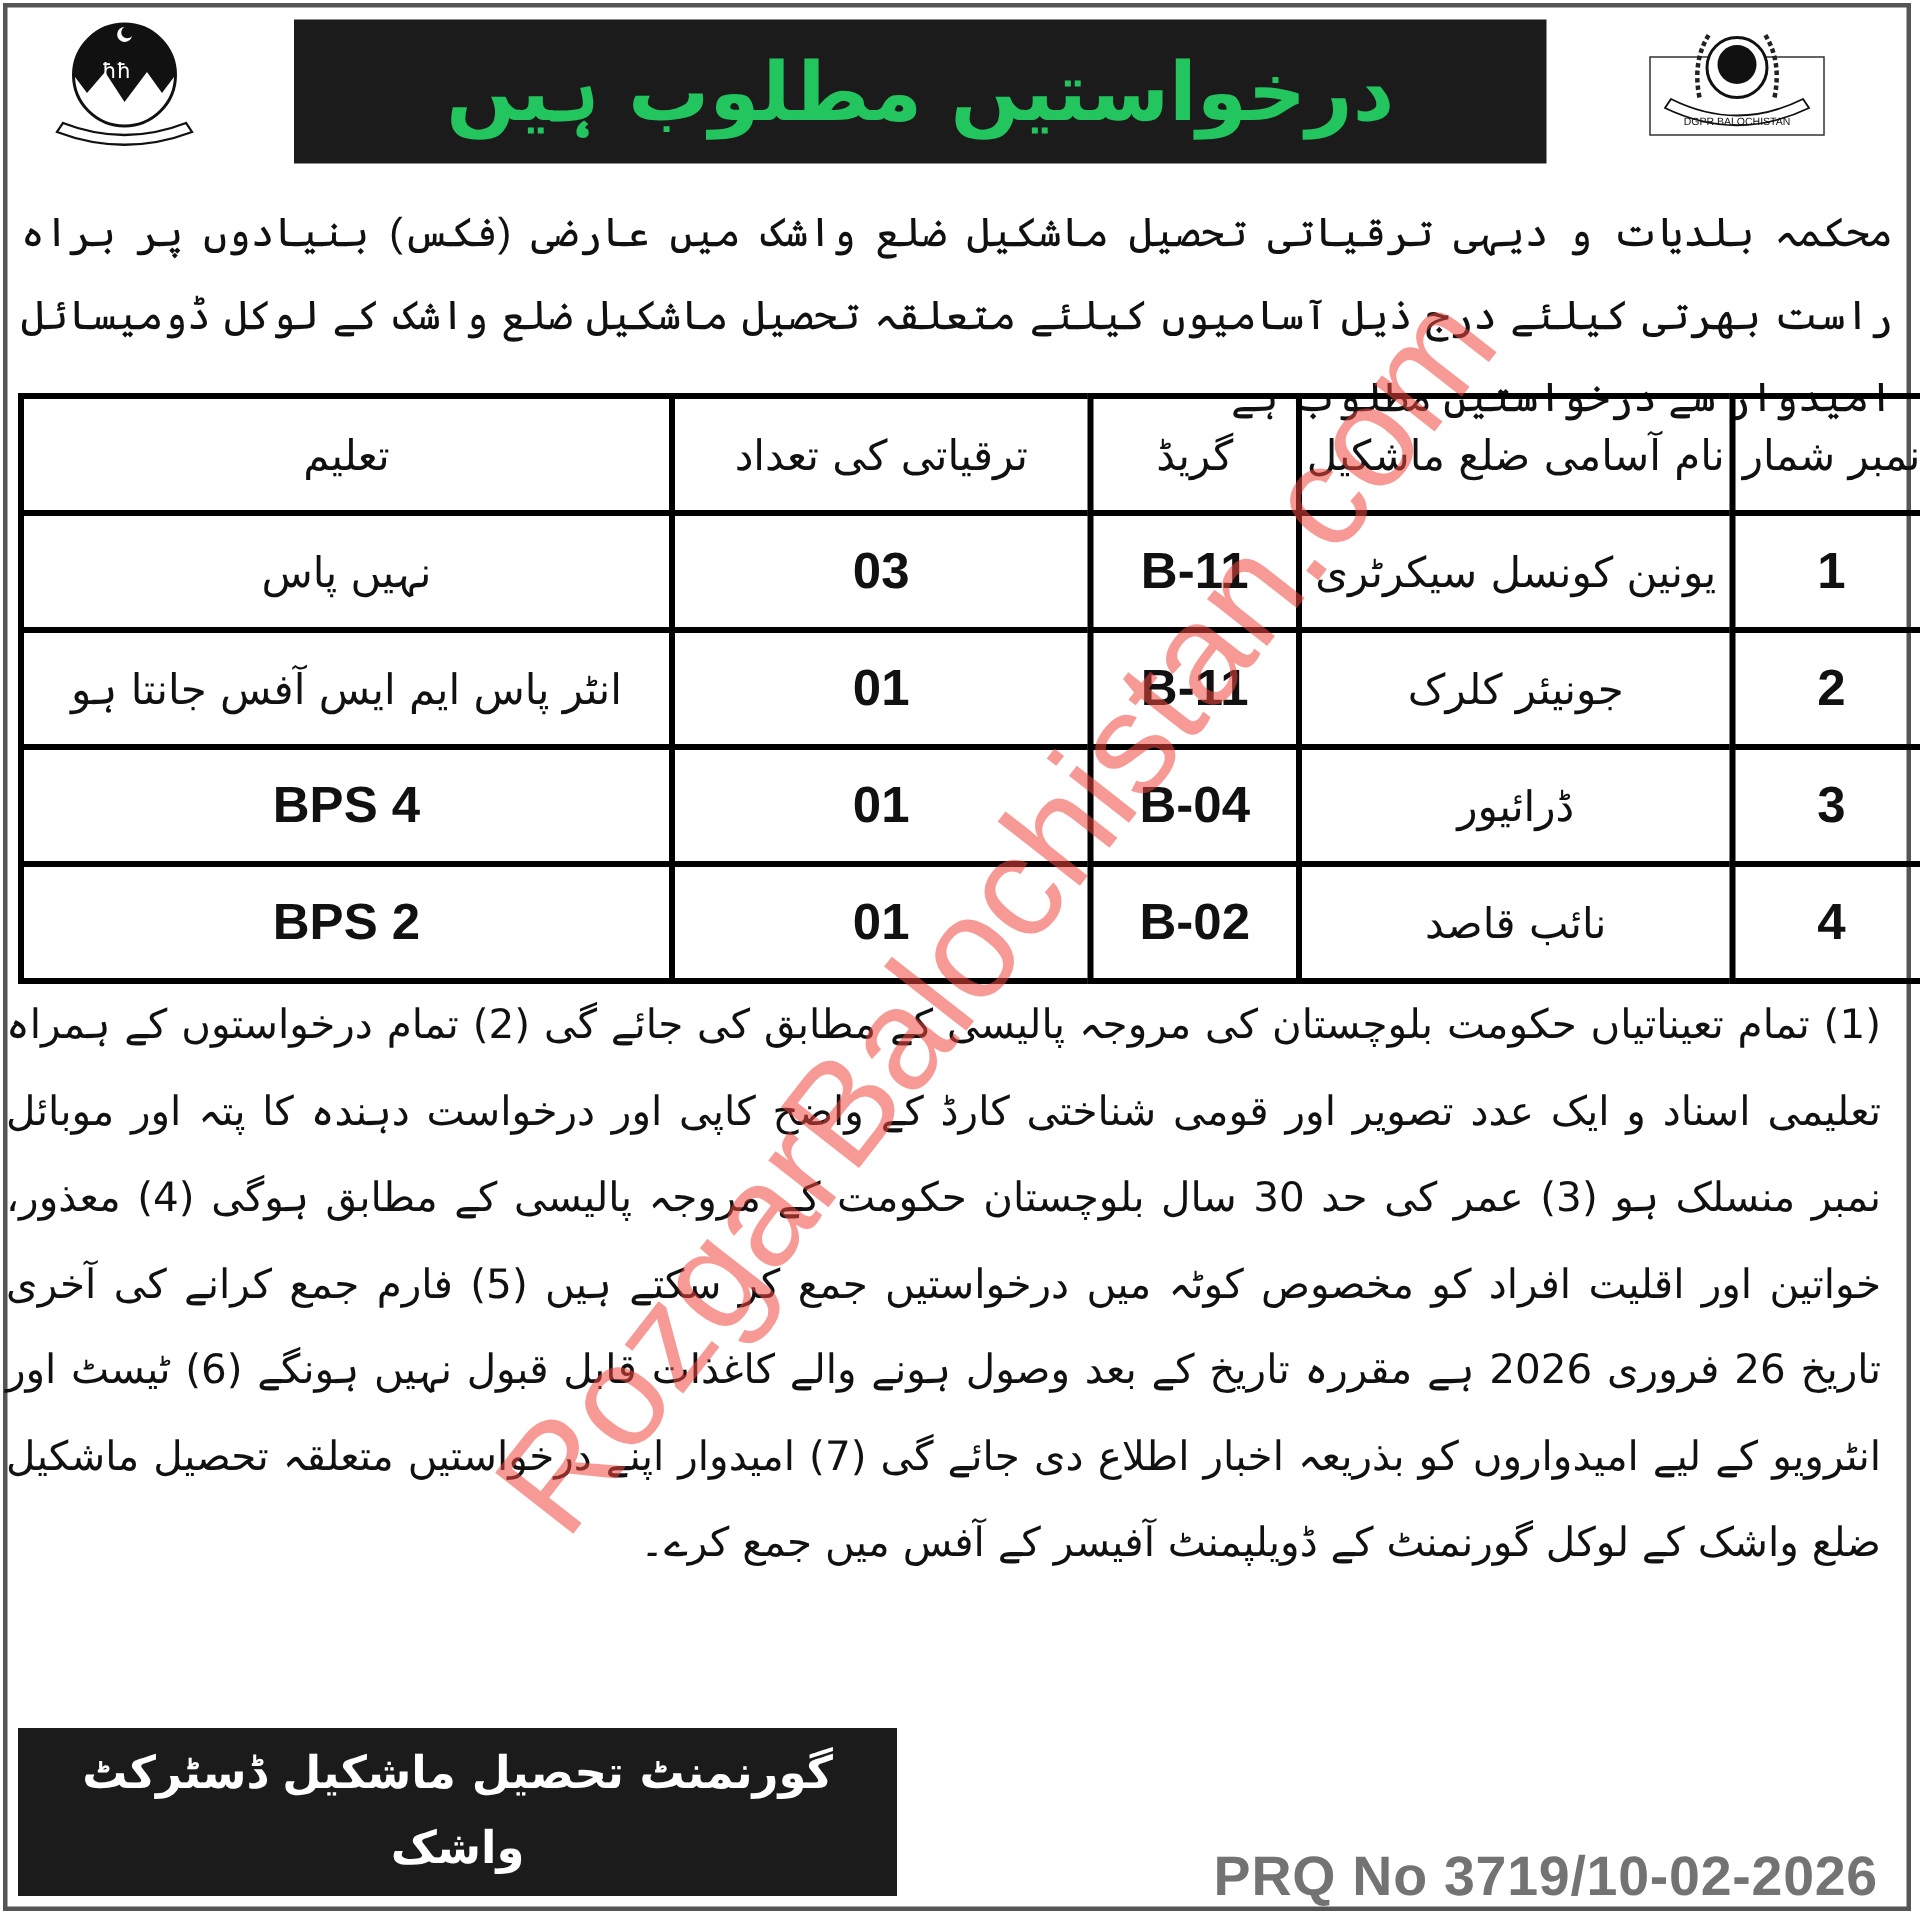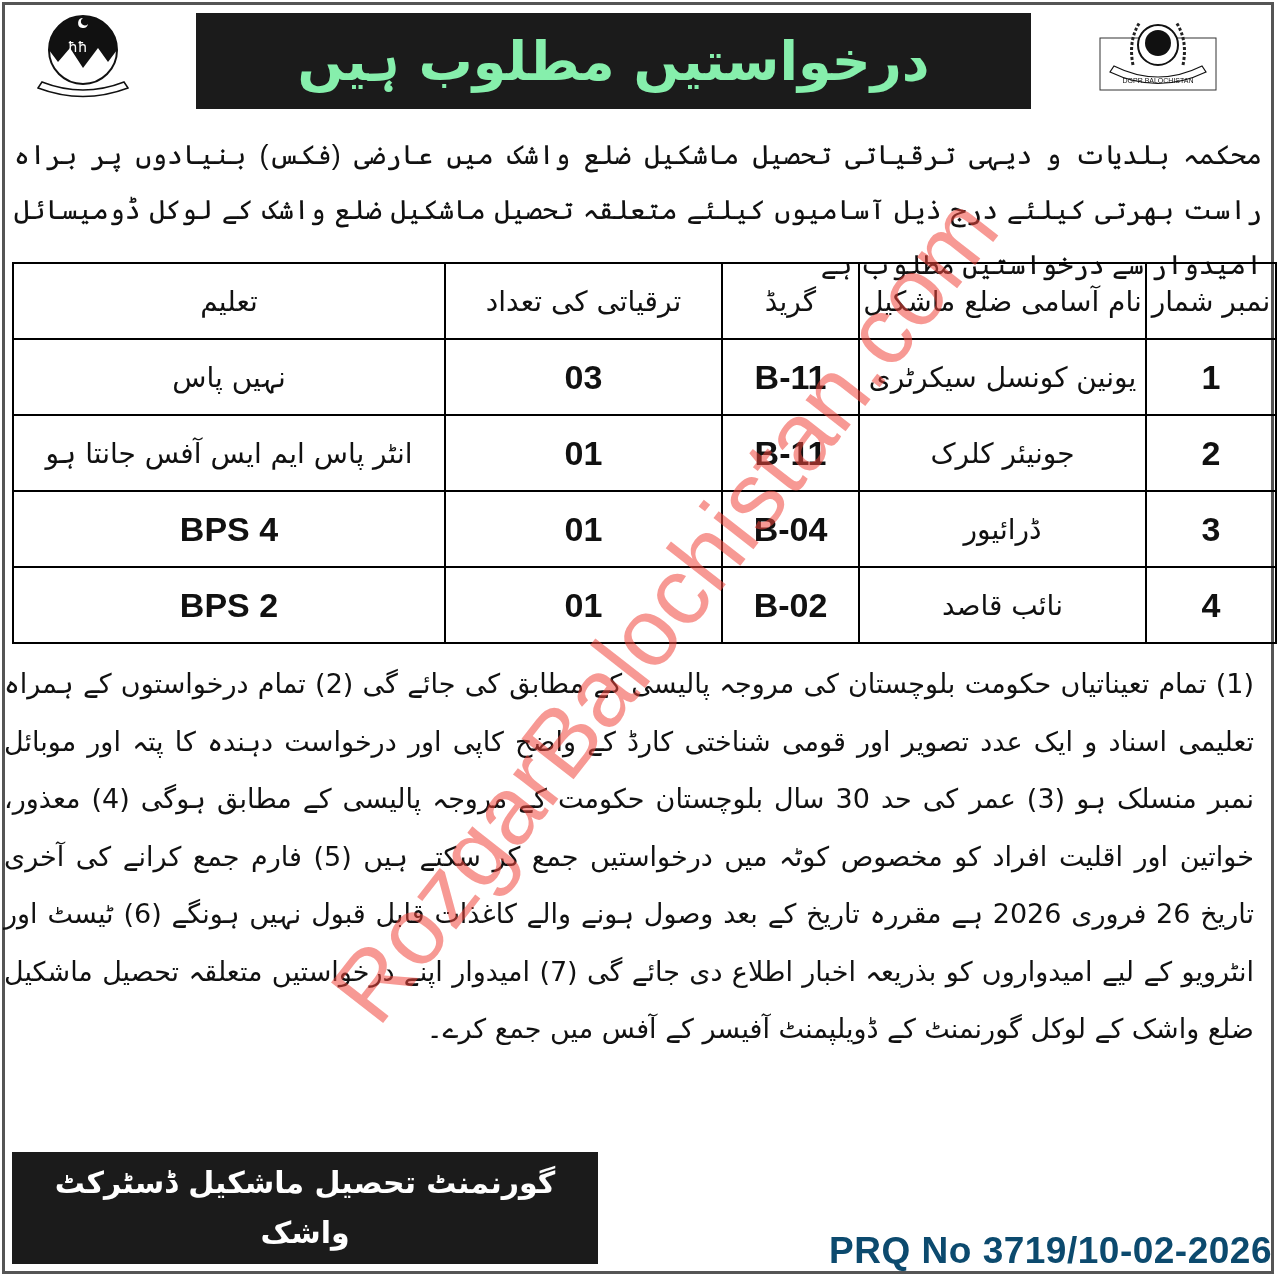--- a/index.html
+++ b/index.html
@@ -8,54 +8,54 @@
     font-family: "DejaVu Sans", sans-serif; color: #111;
   }
   .frame {
     position: absolute; left: 2px; top: 2px; width: 1272px; height: 1272px;
     border: 3px solid #555; box-sizing: border-box; background: #fff;
   }
   .logo-left { position: absolute; left: 28px; top: 10px; width: 110px; height: 100px; }
   .logo-right { position: absolute; left: 1098px; top: 10px; width: 120px; height: 95px; }
   .title-box {
     position: absolute; left: 196px; top: 13px; width: 835px; height: 96px;
-    background: #1b1b1b; color: #86efac; display: flex; align-items: center; justify-content: center;
+    background: #1b1b1b; color: #22c55e; display: flex; align-items: center; justify-content: center;
     font-family: "DejaVu Sans", sans-serif; font-weight: bold; font-size: 54px; direction: rtl;
   }
   .intro {
     position: absolute; left: 14px; width: 1248px; direction: rtl; text-align: justify;
     font-family: Liberation Sans, sans-serif; font-size: 27px; line-height: 55px; top: 128px;
   }
   .jobs-table {
     position: absolute; left: 12px; top: 262px; width: 1253px; height: 378px;
     border-collapse: collapse; direction: rtl; table-layout: fixed;
   }
   .jobs-table th, .jobs-table td {
-    border: 2px solid #000000; text-align: center; vertical-align: middle; padding: 0;
+    border: 4px solid #000000; text-align: center; vertical-align: middle; padding: 0;
   }
   .jobs-table th { font-size: 28px; font-weight: normal; height: 74px; font-family: "DejaVu Sans", sans-serif; }
   .jobs-table td { font-size: 28px; height: 74px; }
   .jobs-table td.latin { font-family: "Liberation Sans", sans-serif; font-weight: bold; font-size: 34px; direction: ltr; }
   .col-sn { width: 128px; }
   .col-name { width: 285px; }
   .col-grade { width: 135px; }
   .col-qty { width: 275px; }
   .col-edu { width: 430px; }
   .conditions {
     position: absolute; left: 4px; top: 655px; width: 1250px; direction: rtl; text-align: justify;
     font-family: "DejaVu Sans", sans-serif; font-size: 27px; line-height: 57.5px;
   }
   .sign-box {
     position: absolute; left: 12px; top: 1152px; width: 586px; height: 112px;
     background: #1b1b1b; color: #fff; direction: rtl; text-align: center;
     font-weight: bold; font-size: 30px; line-height: 50px; padding-top: 6px; box-sizing: border-box;
   }
   .prq {
-    position: absolute; right: 8px; top: 1230px; font-family: "Liberation Sans", sans-serif;
-    font-weight: bold; font-size: 37px; color: #0c4a6e; letter-spacing: 0.5px;
+    position: absolute; right: 28px; top: 1230px; font-family: "Liberation Sans", sans-serif;
+    font-weight: bold; font-size: 37px; color: #737373; letter-spacing: 0.5px;
   }
   .watermark {
     position: absolute; left: 160px; top: 560px; width: 1000px; transform: rotate(-52deg);
     transform-origin: center; color: rgba(240, 70, 60, 0.55); font-family: "Liberation Sans", sans-serif;
     font-size: 96px; white-space: nowrap; pointer-events: none;
   }
 </style>
 </head>
 <body>
 

